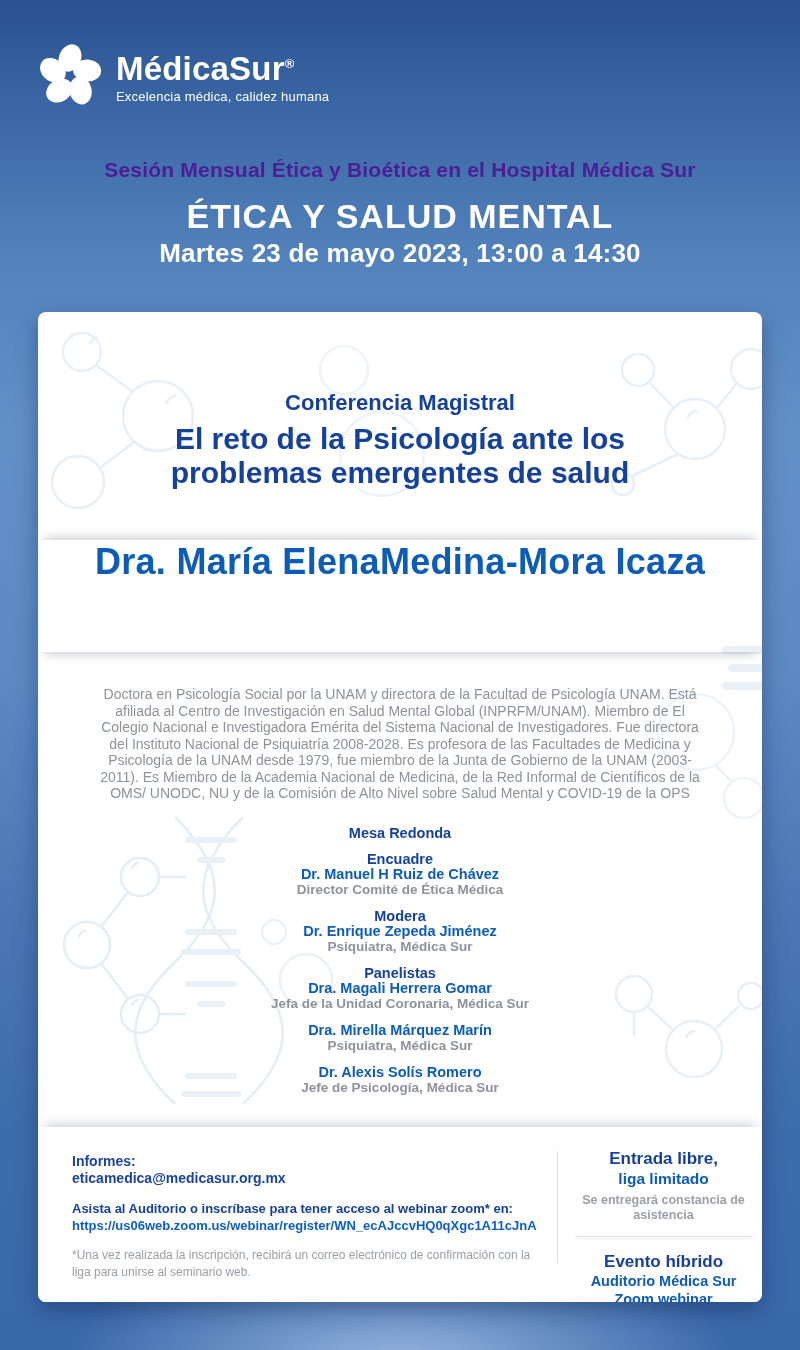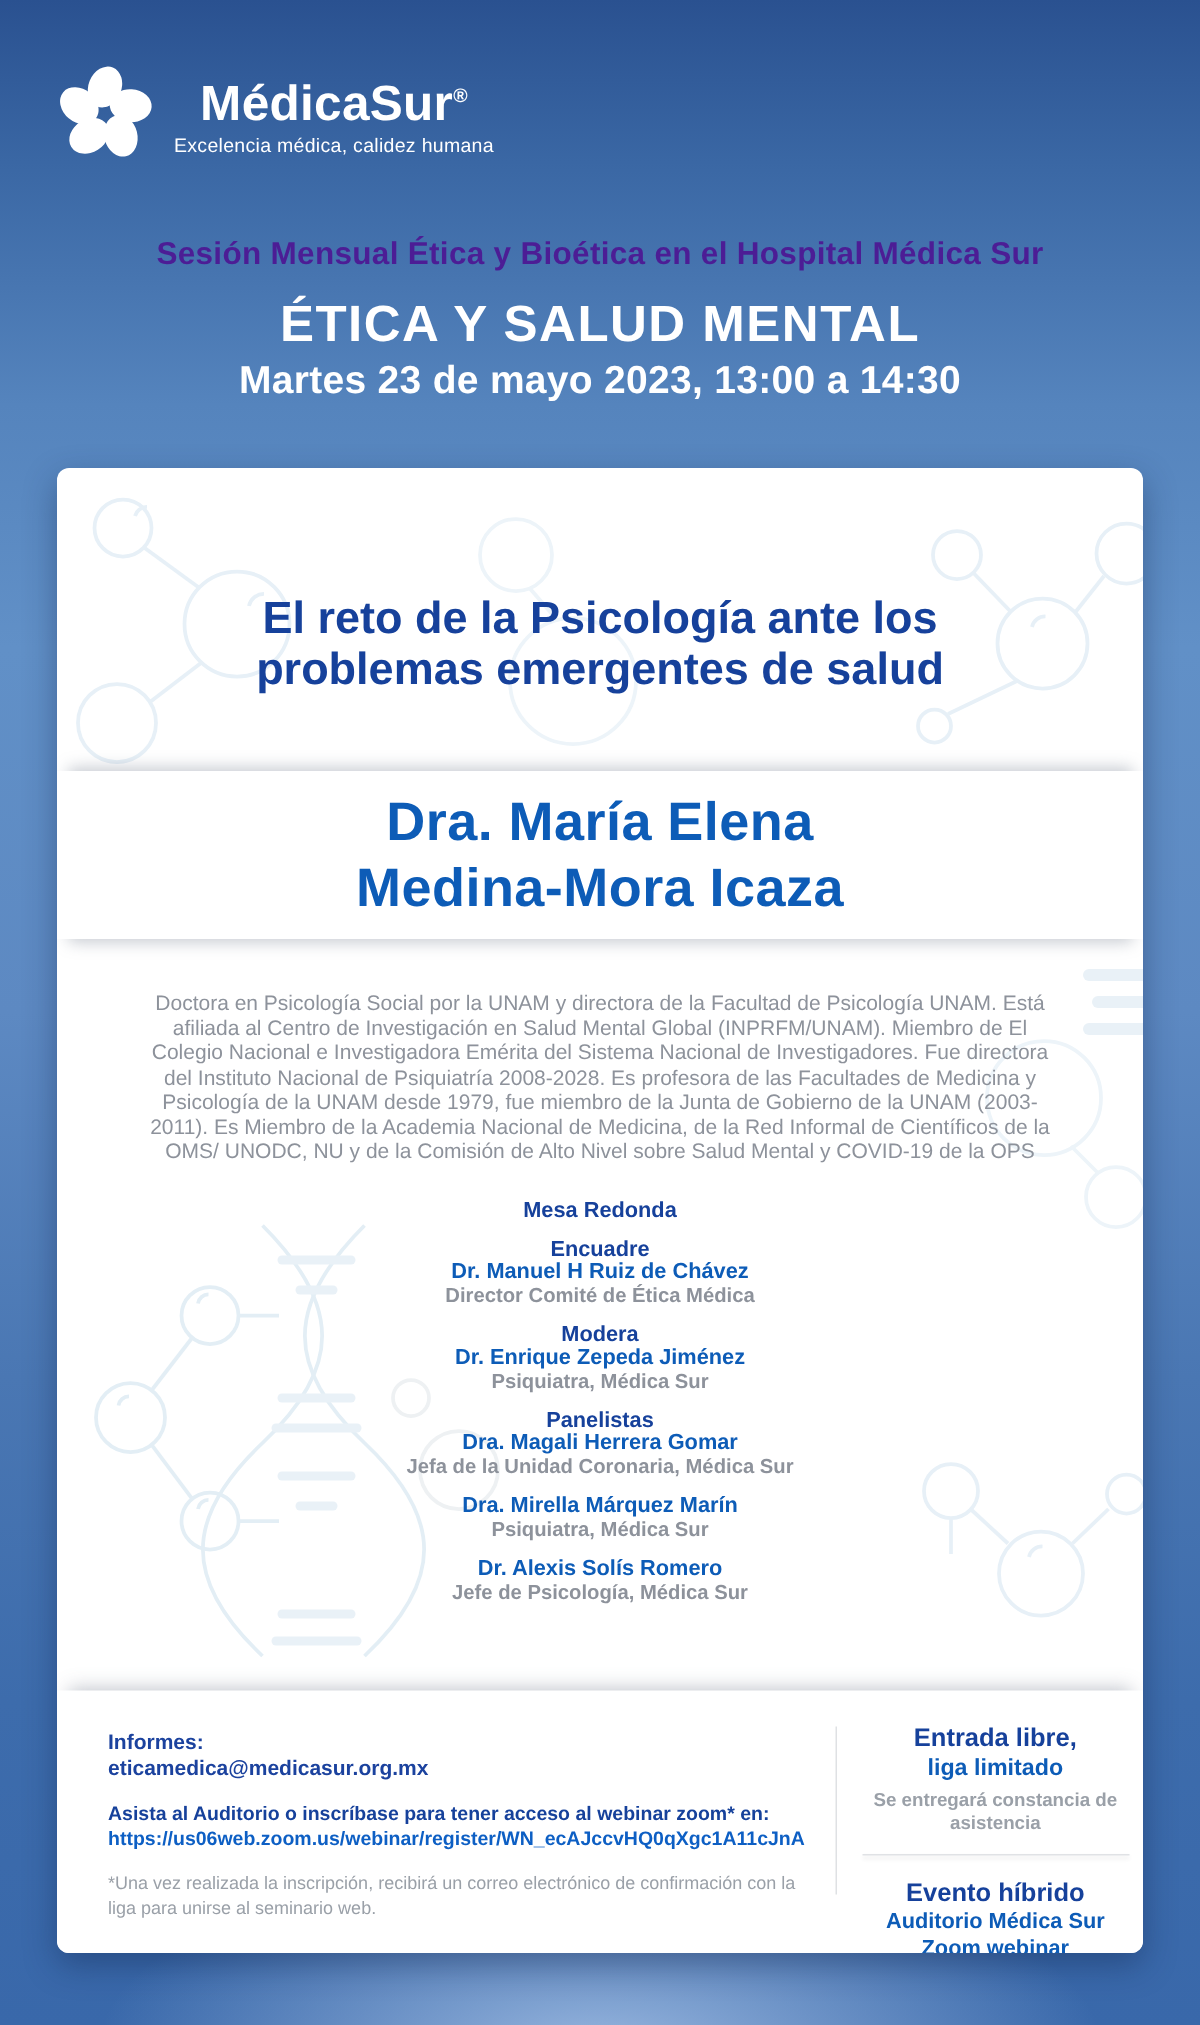--- a/index.html
+++ b/index.html
@@ -6,38 +6,38 @@
   body{
     width:800px;height:1350px;overflow:hidden;
     font-family:"Liberation Sans", sans-serif;
     background:
       radial-gradient(58% 13% at 50% 101%, rgba(172,199,234,0.8), rgba(172,199,234,0) 72%),
       linear-gradient(180deg,#2a5190 0%,#3a67a4 8%,#5584bd 20%,#6190c7 32%,#5d89c2 50%,#4a77b3 68%,#3d6cac 84%,#3968aa 100%);
   }
   
   .logo-row{display:flex;align-items:center;gap:14px;margin:42px 0 0 38px;height:66px;}
   .logo-mark{width:64px;height:66px;flex:0 0 auto;}
-  .logo-text .brand{color:#fff;font-size:33px;font-weight:bold;letter-spacing:0.2px;line-height:34px;text-align:center;}
+  .logo-text .brand{color:#fff;font-size:33px;font-weight:bold;letter-spacing:0.2px;line-height:34px;}
   .logo-text .brand sup{font-size:13px;font-weight:bold;vertical-align:super;}
   .logo-text .tagline{color:#fff;font-size:13px;font-weight:500;margin-top:3px;letter-spacing:0.2px;}
   .hdr-session{margin-top:50px;text-align:center;color:#4c1d95;font-size:21px;font-weight:bold;letter-spacing:0.2px;}
   .hdr-title{margin-top:14px;text-align:center;color:#fff;font-size:34px;font-weight:bold;letter-spacing:1px;line-height:40px;}
   .hdr-date{text-align:center;color:#fff;font-size:26px;font-weight:bold;letter-spacing:0.2px;line-height:34px;}
   
   .card{
     position:relative;width:724px;height:990px;margin:42px auto 0;
     background:#ffffff;border-radius:8px;overflow:hidden;
     box-shadow:0 8px 22px rgba(12,32,72,0.38);
   }
   .watermark{position:absolute;left:0;top:0;width:724px;height:990px;z-index:0;}
   .card-inner{position:relative;z-index:1;text-align:center;padding-top:78px;}
   .kicker{color:#16419b;font-size:22px;font-weight:bold;line-height:26px;}
   .lecture-title{color:#16419b;font-size:30px;font-weight:bold;line-height:34px;max-width:580px;margin:6px auto 0;}
   .speaker-band{
-    margin-top:50px;height:112px;display:flex;flex-direction:column;justify-content:center;
+    margin-top:50px;height:112px;display:flex;justify-content:center;
     box-shadow:0 -9px 10px -7px rgba(110,120,138,0.40), 0 9px 10px -7px rgba(110,120,138,0.40);
   }
   .speaker-name{color:#0d5cb7;font-size:36px;font-weight:bold;line-height:44px;letter-spacing:0.3px;}
   .bio{color:#8d929b;font-size:14px;font-weight:normal;line-height:16.5px;max-width:620px;margin:34px auto 0;}
   .sections{margin-top:24px;}
   .section{margin-bottom:11px;}
   .section-heading{color:#16419b;font-size:14.5px;font-weight:bold;line-height:15px;}
   .person{margin-bottom:12px;}
   .person-name{color:#0d5cb7;font-size:14.5px;font-weight:bold;line-height:15px;}
   .person-role{color:#8d929b;font-size:13.5px;font-weight:bold;line-height:15px;}
@@ -178,20 +178,21 @@
       </g>
 
       <g stroke="#eef1f3">
         <circle cx="268" cy="668" r="26"></circle>
           <circle cx="236" cy="620" r="12"></circle>
       </g>
     </g>
   </svg>
 
   <div class="card-inner">
+    <div class="kicker">Conferencia Magistral</div>
     <div class="lecture-title">El reto de la Psicología ante los problemas emergentes de salud</div>
 
     <div class="speaker-band">
       <div class="speaker-name">Dra. María Elena</div>
       <div class="speaker-name">Medina-Mora Icaza</div>
     </div>
 
     <p class="bio" style="margin-bottom:0;">Doctora en Psicología Social por la UNAM y directora de la Facultad de Psicología UNAM. Está afiliada al Centro de Investigación en Salud Mental Global (INPRFM/UNAM). Miembro de El Colegio Nacional e Investigadora Emérita del Sistema Nacional de Investigadores. Fue directora del Instituto Nacional de Psiquiatría 2008-2028. Es profesora de las Facultades de Medicina y Psicología de la UNAM desde 1979, fue miembro de la Junta de Gobierno de la UNAM (2003- 2011). Es Miembro de la Academia Nacional de Medicina, de la Red Informal de Científicos de la OMS/ UNODC, NU y de la Comisión de Alto Nivel sobre Salud Mental y COVID-19 de la OPS</p>
 
     <div class="sections">

